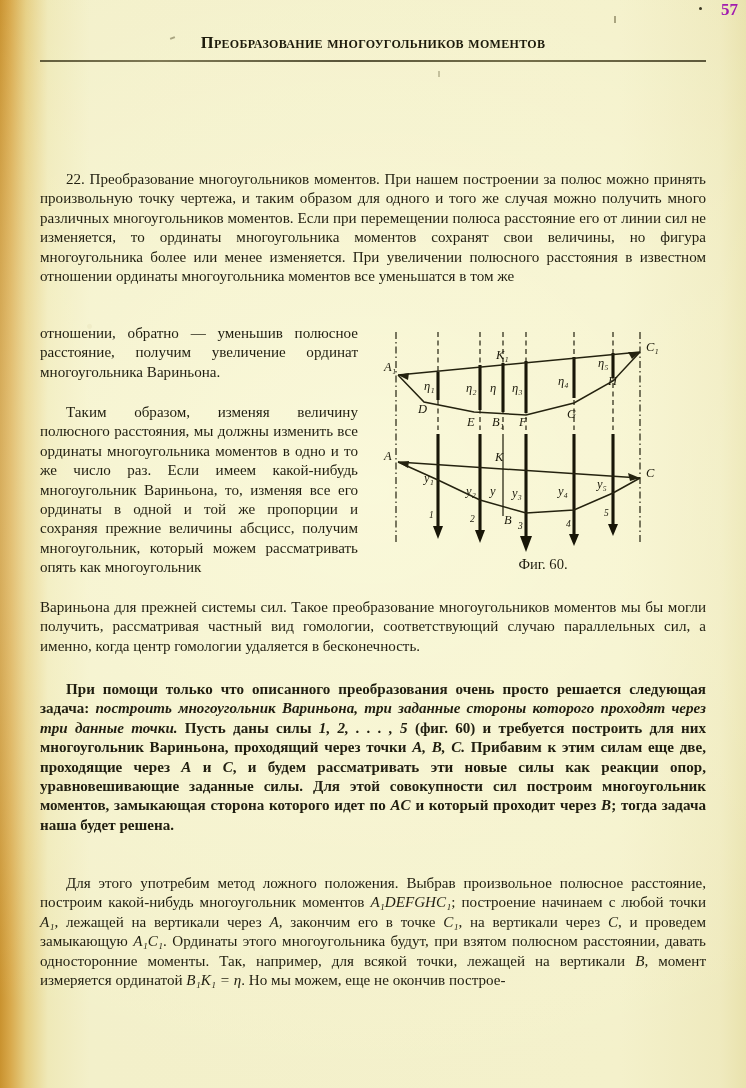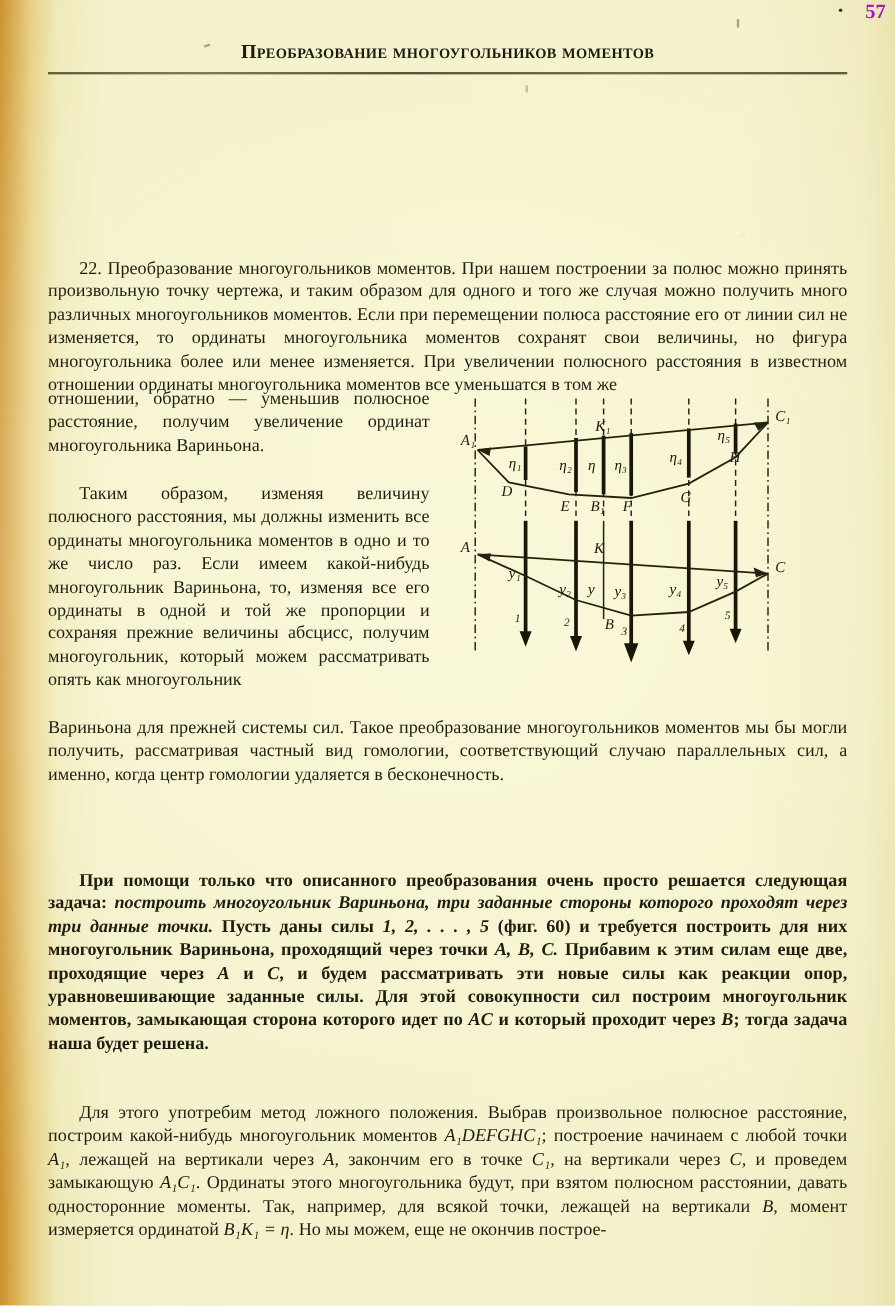--- a/index.html
+++ b/index.html
@@ -65,21 +65,21 @@
     position:absolute;
     left:40px; width:666px;
     font-size:15.1px;
     line-height:19.4px;
     text-align:justify;
     text-justify:inter-word;
     color:#201e10;
     -webkit-font-smoothing:none;
   }
   .col p{ margin:0; }
-  .col p.ind{ text-indent:26px;margin-top:45px; }
+  .col p.ind{ text-indent:26px; }
   .narrow{
     position:absolute;
     left:40px; width:318px;
     font-size:15.1px; line-height:19.4px;
     text-align:justify; color:#201e10;
   }
   .narrow p{margin:0;}
   .narrow p.ind{ text-indent:26px; }
   i, .it{ font-style:italic; }
   .mi{ font-style:italic; font-family:"Liberation Serif", serif; }
@@ -208,20 +208,21 @@
       <text class="lbl" x="180" y="165">y₄</text>
       <text class="lbl" x="219" y="158">y₅</text>
 
       <text class="num" x="51" y="188">1</text>
       <text class="num" x="92" y="192">2</text>
       <text class="num" x="140" y="199">3</text>
       <text class="num" x="188" y="197">4</text>
       <text class="num" x="226" y="186">5</text>
     </svg>
   </div>
+  <div class="figcap">Фиг. 60.</div>
 
   <div class="col" style="top:598px;">
     <p>Вариньона для прежней системы сил. Такое преобразование многоугольников моментов мы бы могли получить, рассматривая частный вид гомологии, соответствующий случаю параллельных сил, а именно, когда центр гомологии удаляется в бесконечность.</p>
   </div>
 
   <div class="col" style="top:680px;font-weight:bold;">
     <p class="ind"><span>При помощи только что описанного преобразования очень просто решается следующая задача: </span><i>построить многоугольник Вариньона, три заданные стороны которого проходят через три данные точки.</i><span> Пусть даны силы </span><span class="mi">1, 2, . . . , 5</span><span> (фиг. 60) и требуется построить для них многоугольник Вариньона, проходящий через точки </span><span class="mi">A, B, C.</span><span> Прибавим к этим силам еще две, проходящие через </span><span class="mi">A</span><span> и </span><span class="mi">C</span><span>, и будем рассматривать эти новые силы как реакции опор, уравновешивающие заданные силы. Для этой совокупности сил построим многоугольник моментов, замыкающая сторона которого идет по </span><span class="mi">AC</span><span> и который проходит через </span><span class="mi">B</span><span>; тогда задача наша будет решена.</span></p>
   </div>
 
   <div class="col" style="top:874px;">

